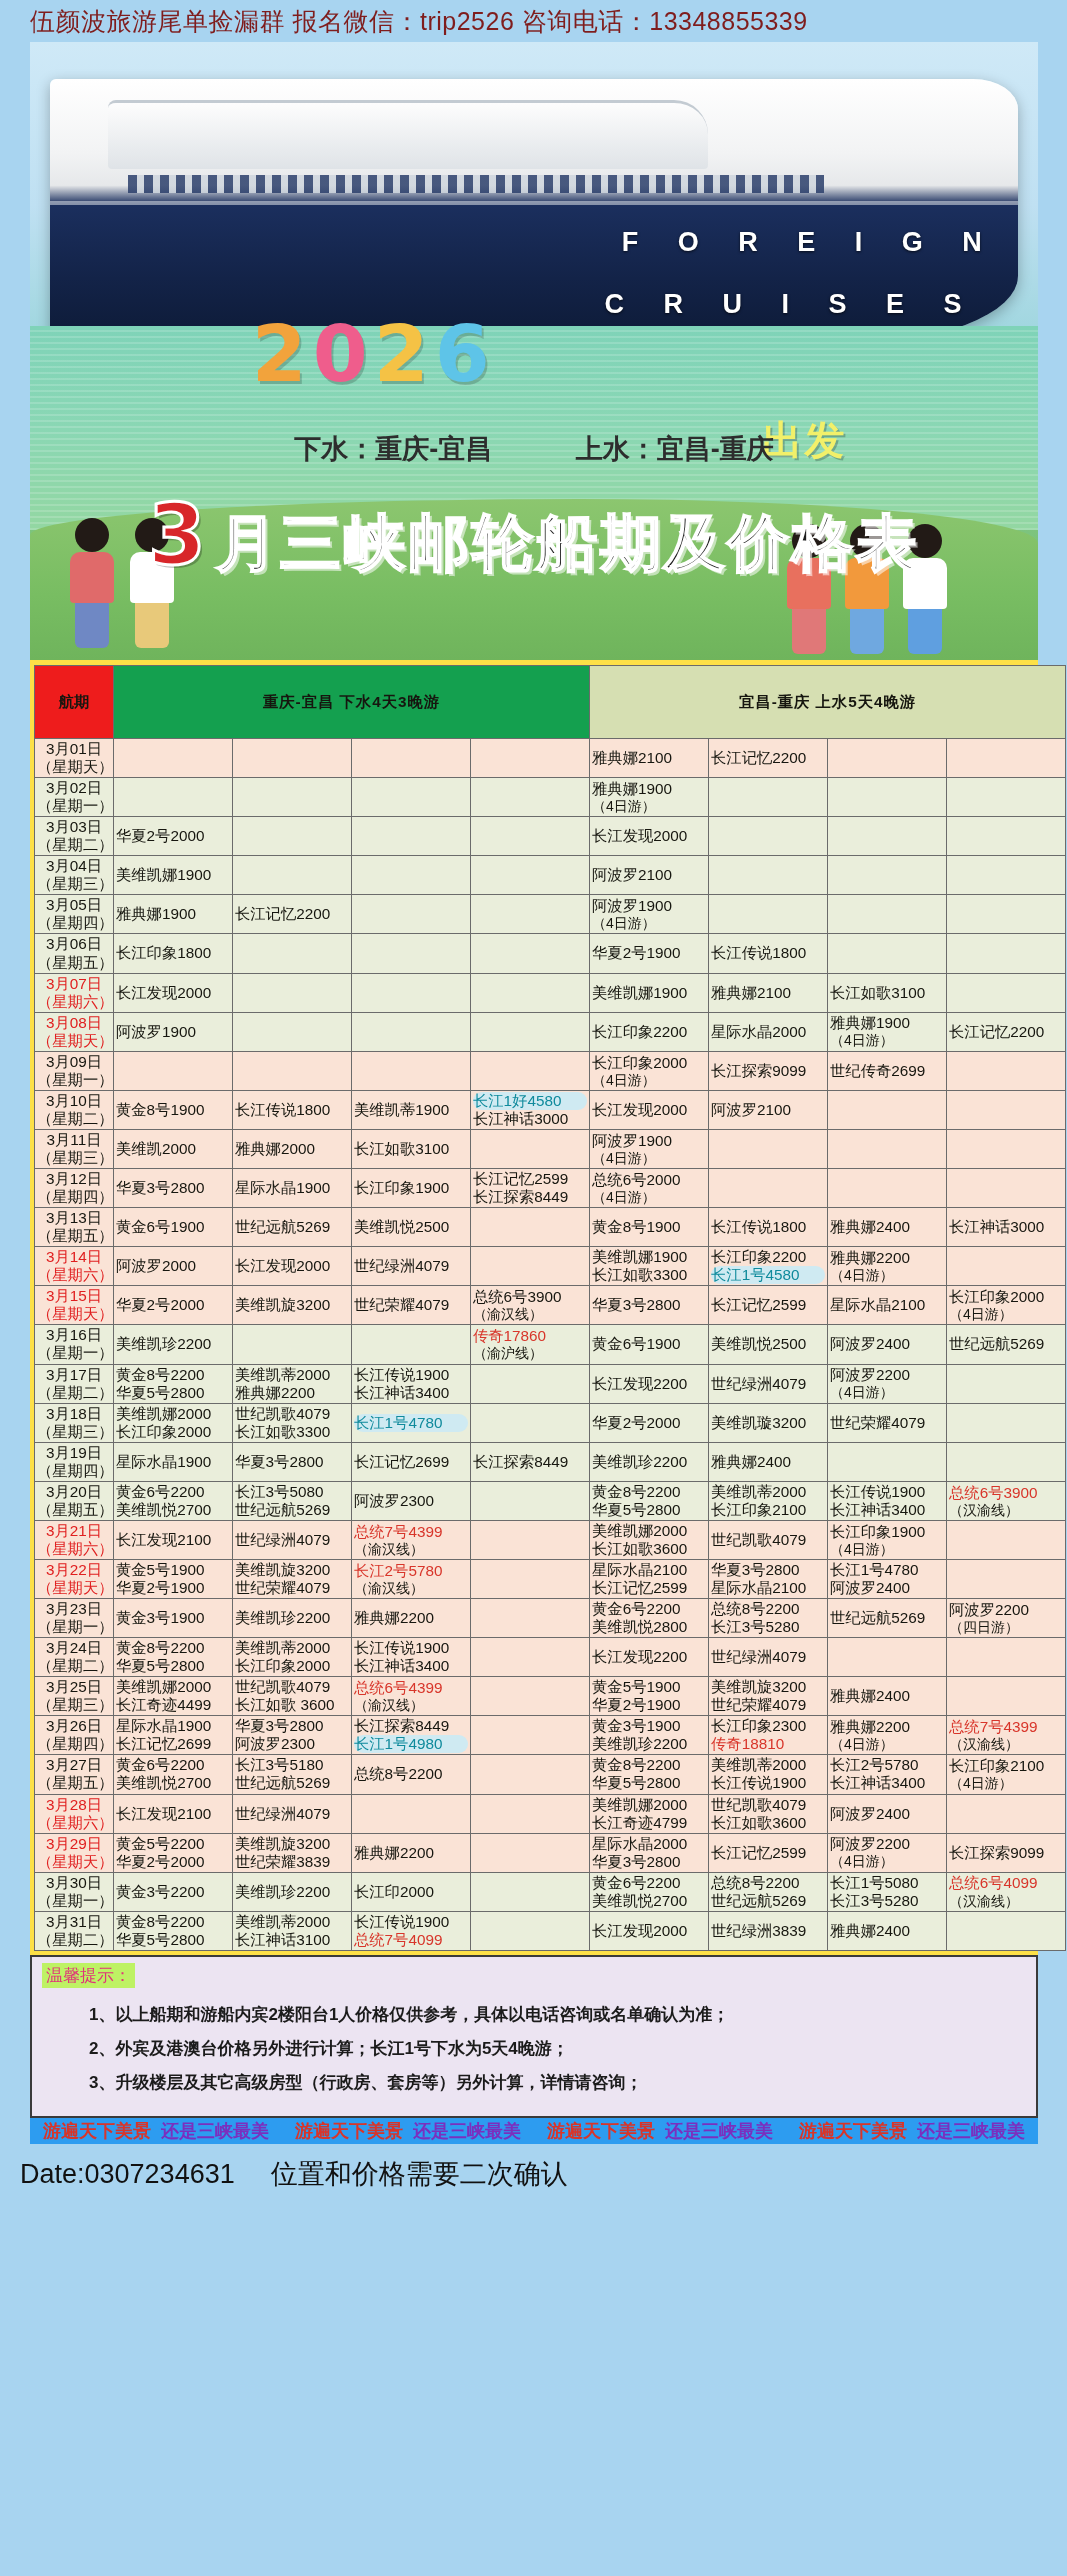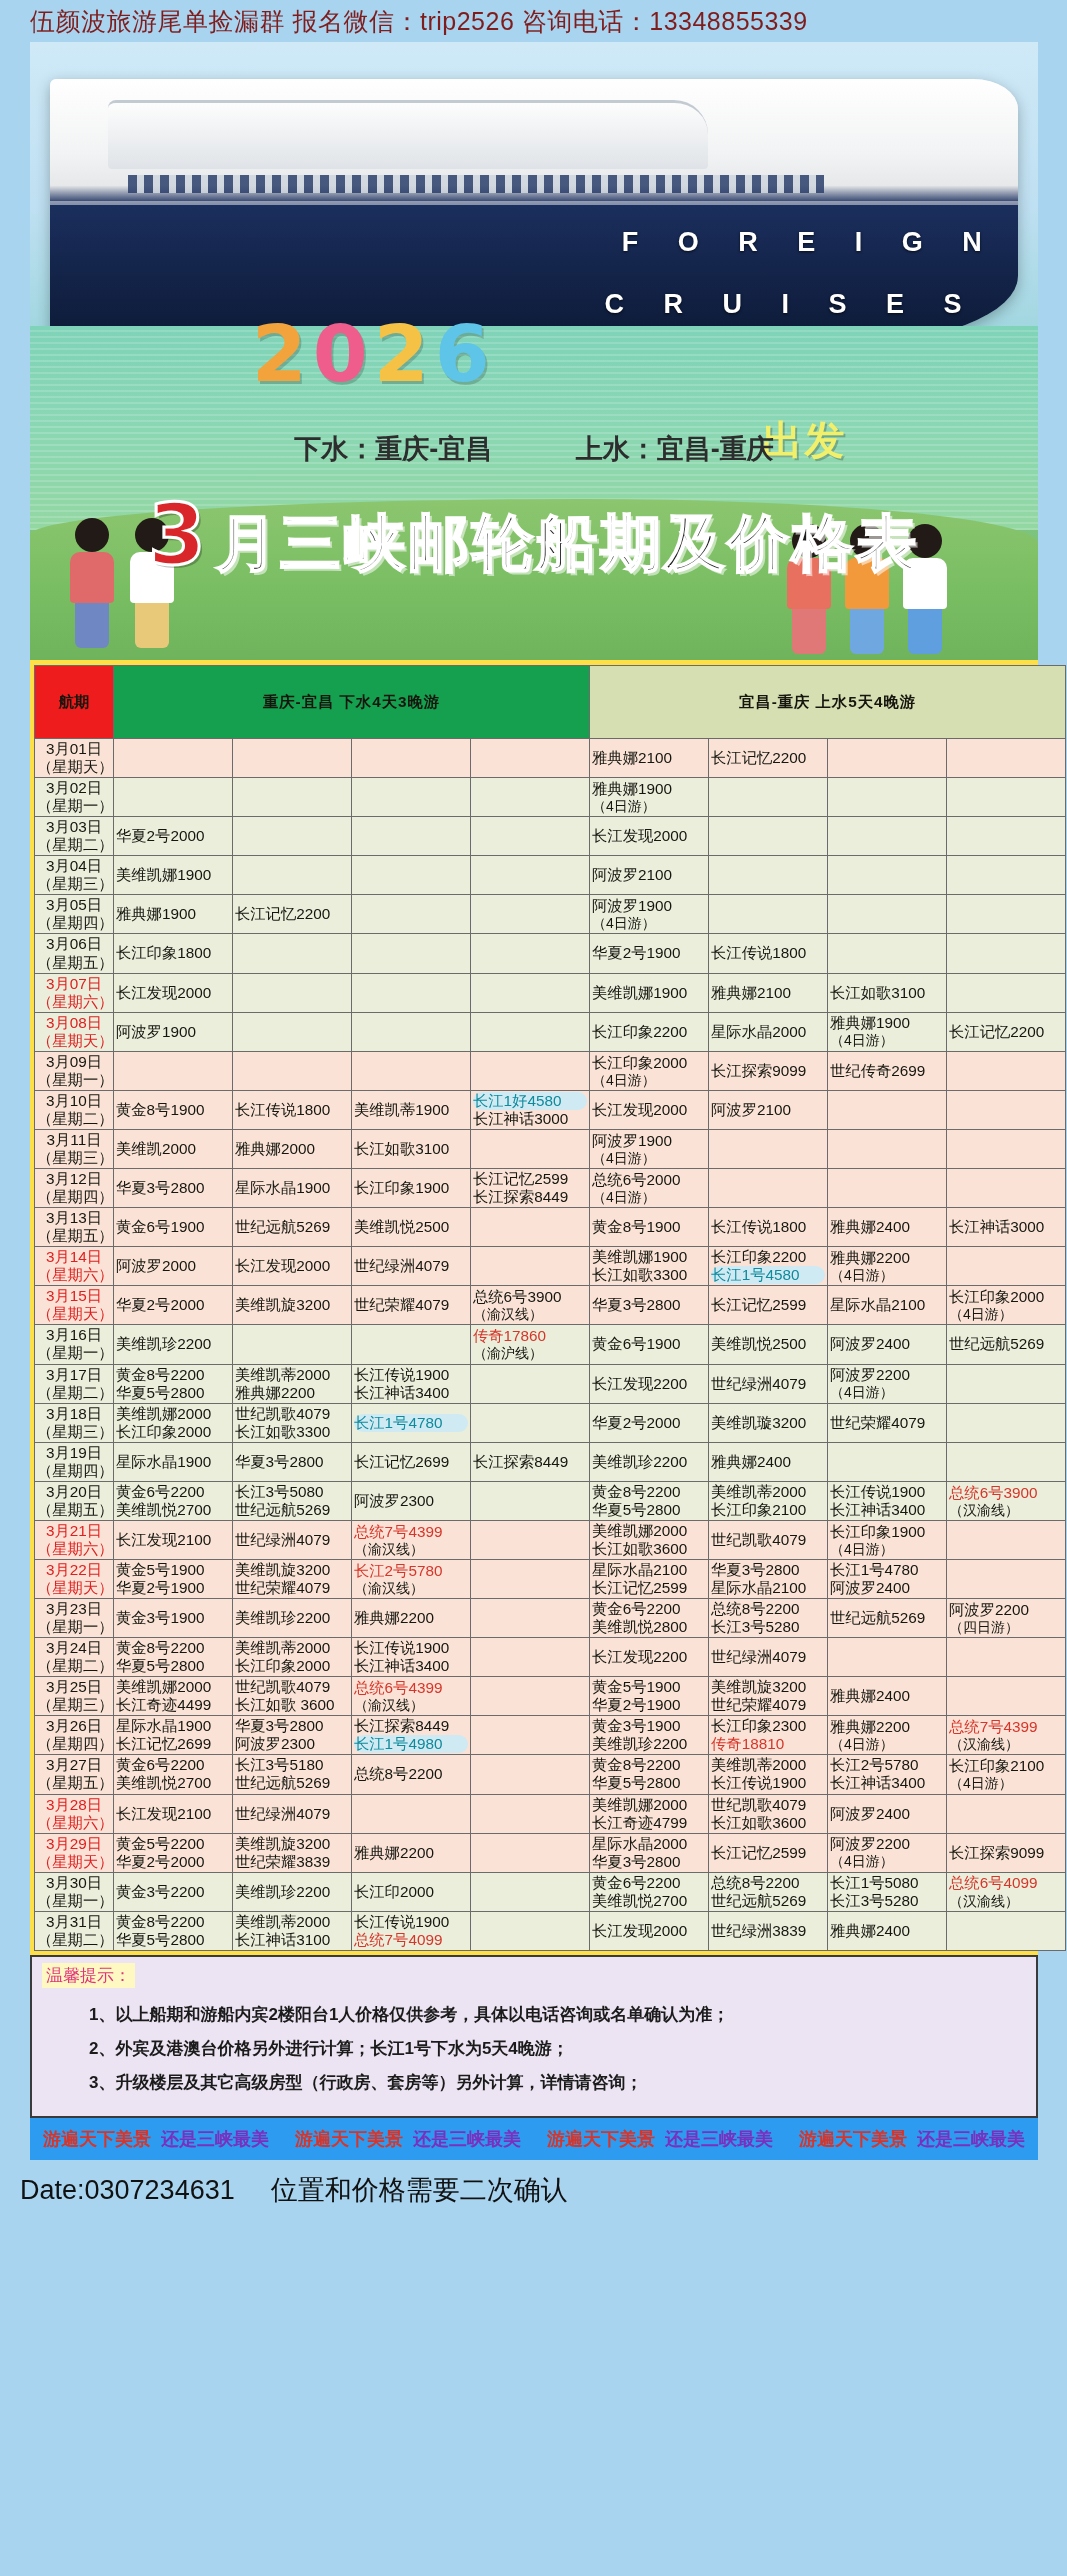--- a/index.html
+++ b/index.html
@@ -126,29 +126,29 @@
   .c-red{ color:#d8352a; }
   .c-bluebg{ background:#cfeaf2; }
   .c-sub{ font-size:14px; }
   td.sep{ border-left:2px solid #e04040; }
 
   
   .notice{
     margin:0 30px; background:#ece4f2; border:2px solid #3a3a3a;
     padding:6px 10px 16px 10px;
   }
-  .notice-title{ color:#e0337a; background:#fef9c3; display:inline-block;
+  .notice-title{ color:#e0337a; background:#bef264; display:inline-block;
                  font-size:17px; padding:1px 4px; }
   .notice ol{ list-style:none; margin:10px 0 0 47px;font-weight:bold; }
   .notice li{ font-size:17px; color:#1b1b1b; line-height:2.0; }
 
   
   .strip{
     margin:0 30px; background:#2d9cf0; display:flex; align-items:center;
-    justify-content:space-around; height:42px; overflow:hidden;
+    justify-content:space-around; height:26px; overflow:hidden;
   }
   .strip .a{ color:#d8352a; font-size:18px; font-weight:700; }
   .strip .b{ color:#7b2fbe; font-size:18px; font-weight:700; }
   .strip .pair{ display:flex; gap:10px; }
 
   
   .bottom{
     height:61px; display:flex; align-items:center; padding-left:20px; gap:36px;
     font-size:27px; color:#111;
   }

